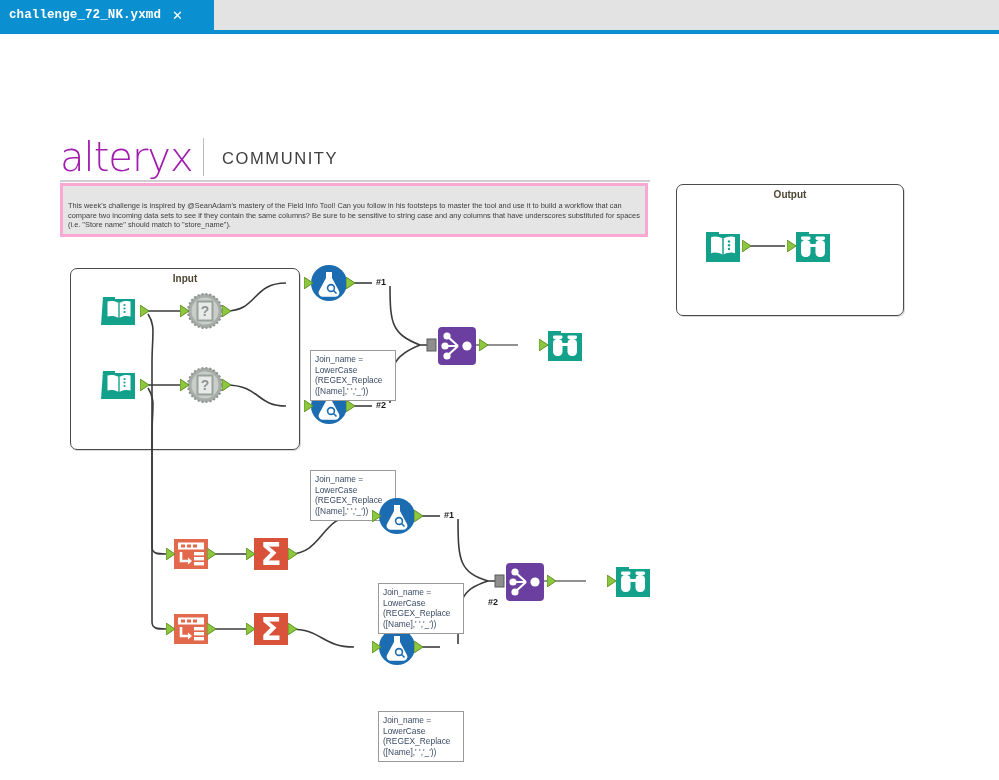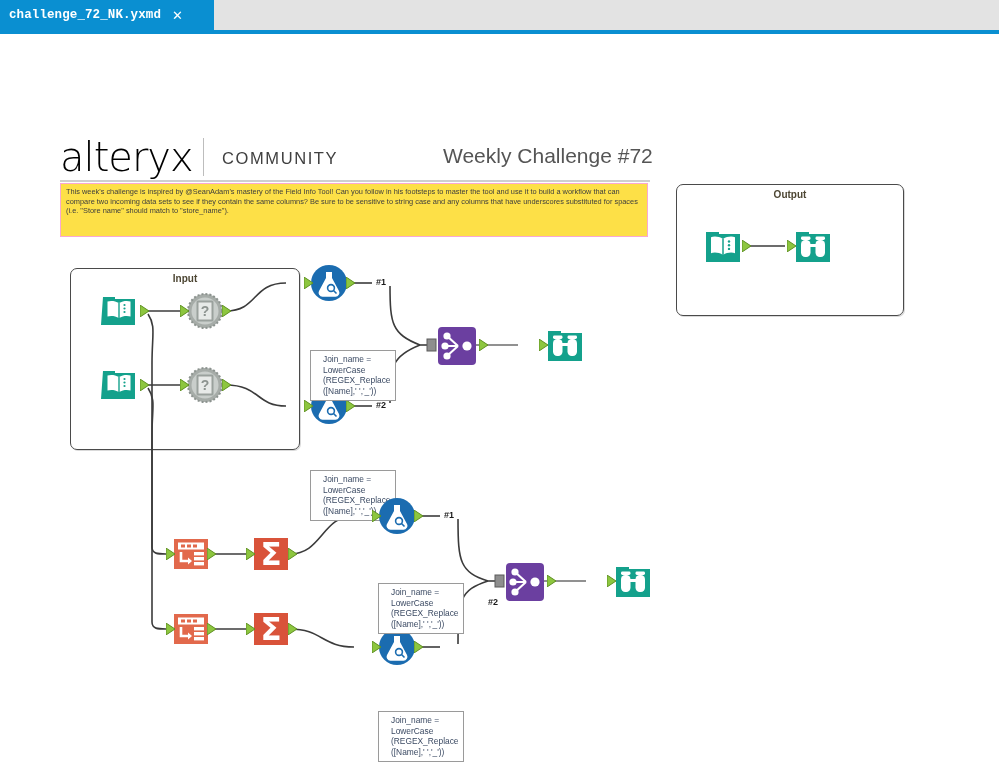--- a/index.html
+++ b/index.html
@@ -13,29 +13,29 @@
   #tabbar .underline{position:absolute;left:0;top:30px;width:999px;height:4px;background:#0a8fd1;}
   #tab-doc{position:absolute;left:0;top:0;width:214px;height:30px;background:#0a8fd1;color:#fff;
            font-size:12.5px;font-weight:bold;display:flex;align-items:center;}
   #tab-doc .lbl{margin-left:9px;letter-spacing:.1px;font-family:Liberation Mono, monospace;}
   #tab-doc .x{margin-left:11px;font-size:13px;font-weight:normal;}
   
   #canvas{position:absolute;left:0;top:34px;width:999px;height:746px;background:#fff;}
   .abs{position:absolute;}
   
   #logo{left:60px;top:103px;}
-  #logo .word{font-size:40px;color:#000000;letter-spacing:-1px;line-height:40px;
+  #logo .word{font-size:40px;color:#a21caf;letter-spacing:-1px;line-height:40px;
               font-family:"DejaVu Sans", sans-serif;font-weight:300;}
   #logo-divider{left:203px;top:104px;width:1px;height:38px;background:#bdbdbd;}
   #community{left:222px;top:115px;font-size:16.5px;color:#404040;letter-spacing:1.6px;}
   #wc-title{left:443px;top:110px;font-size:21px;color:#555;}
   #hdr-rule{left:60px;top:146px;width:590px;height:2px;background:#cfcfcf;}
   
-  #desc{left:60px;top:149px;width:588px;height:54px;border:1px solid #f9a8d4;background:#fde047;
-        box-sizing:border-box;padding:3px 5px;}
+  #desc{left:60px;top:149px;width:588px;height:54px;border:3px solid #f9a8d4;background:#e5e5e5;
+        box-sizing:border-box;padding:15px 5px;}
   #desc p{margin:0;font-size:7.4px;line-height:9.6px;color:#3d3d3d;
           font-family:"Liberation Sans", sans-serif;}
   
   .container{border:1px solid #4a4a4a;border-radius:7px;background:transparent;
              box-shadow:1px 1px 0 rgba(0,0,0,.15);}
   .container>.ctitle{position:absolute;left:0;right:0;top:4px;text-align:center;
              font-size:10px;color:#4d4633;font-weight:bold;}
   #cont-input{left:70px;top:234px;width:228px;height:180px;}
   #cont-output{left:676px;top:150px;width:226px;height:130px;}
   
@@ -44,42 +44,41 @@
   
   .anch{position:absolute;width:9px;height:12px;}
   .anch svg{display:block}
   .lbl-num{position:absolute;font-size:9px;font-weight:bold;color:#1a1a1a;}
   
   #wires{position:absolute;left:0;top:0;width:999px;height:746px;pointer-events:none;}
   
   .anno{position:absolute;width:86px;border:1px solid #9a9a9a;background:#fff;
         padding:3px 4px 4px 4px;box-sizing:border-box;}
   .anno div{font-size:8.4px;line-height:10.5px;color:#3b4a63;white-space:nowrap;
-            font-family:"Liberation Sans", sans-serif;margin-left:8px;}
+            font-family:"Liberation Sans", sans-serif;}
 </style>
 </head>
 <body>
 
 <div id="tabbar">
   <div class="bluefill"></div>
   <div id="tab-doc">
     <span class="lbl">challenge_72_NK.yxmd</span>
     <span class="x">✕</span>
   </div>
   <div class="underline"></div>
 </div>
 
 <div id="canvas">
 
   <div class="abs" id="logo">
     <div class="word">alteryx</div>
   </div>
   <div class="abs" id="logo-divider"></div>
   <div class="abs" id="community">COMMUNITY</div>
-  <div class="abs" id="wc-title">Weekly Challenge #72</div>
   <div class="abs" id="hdr-rule"></div>
 
   <div class="abs" id="desc">
     <p>This week's challenge is inspired by @SeanAdam's mastery of the Field Info Tool! Can you follow in his footsteps to master the tool and use it to build a workflow that can compare two incoming data sets to see if they contain the same columns? Be sure to be sensitive to string case and any columns that have underscores substituted for spaces (i.e. "Store name" should match to "store_name").</p>
   </div>
 
   <div class="abs container" id="cont-input">
     <div class="ctitle">Input</div>
   </div>
   <div class="abs container" id="cont-output">

